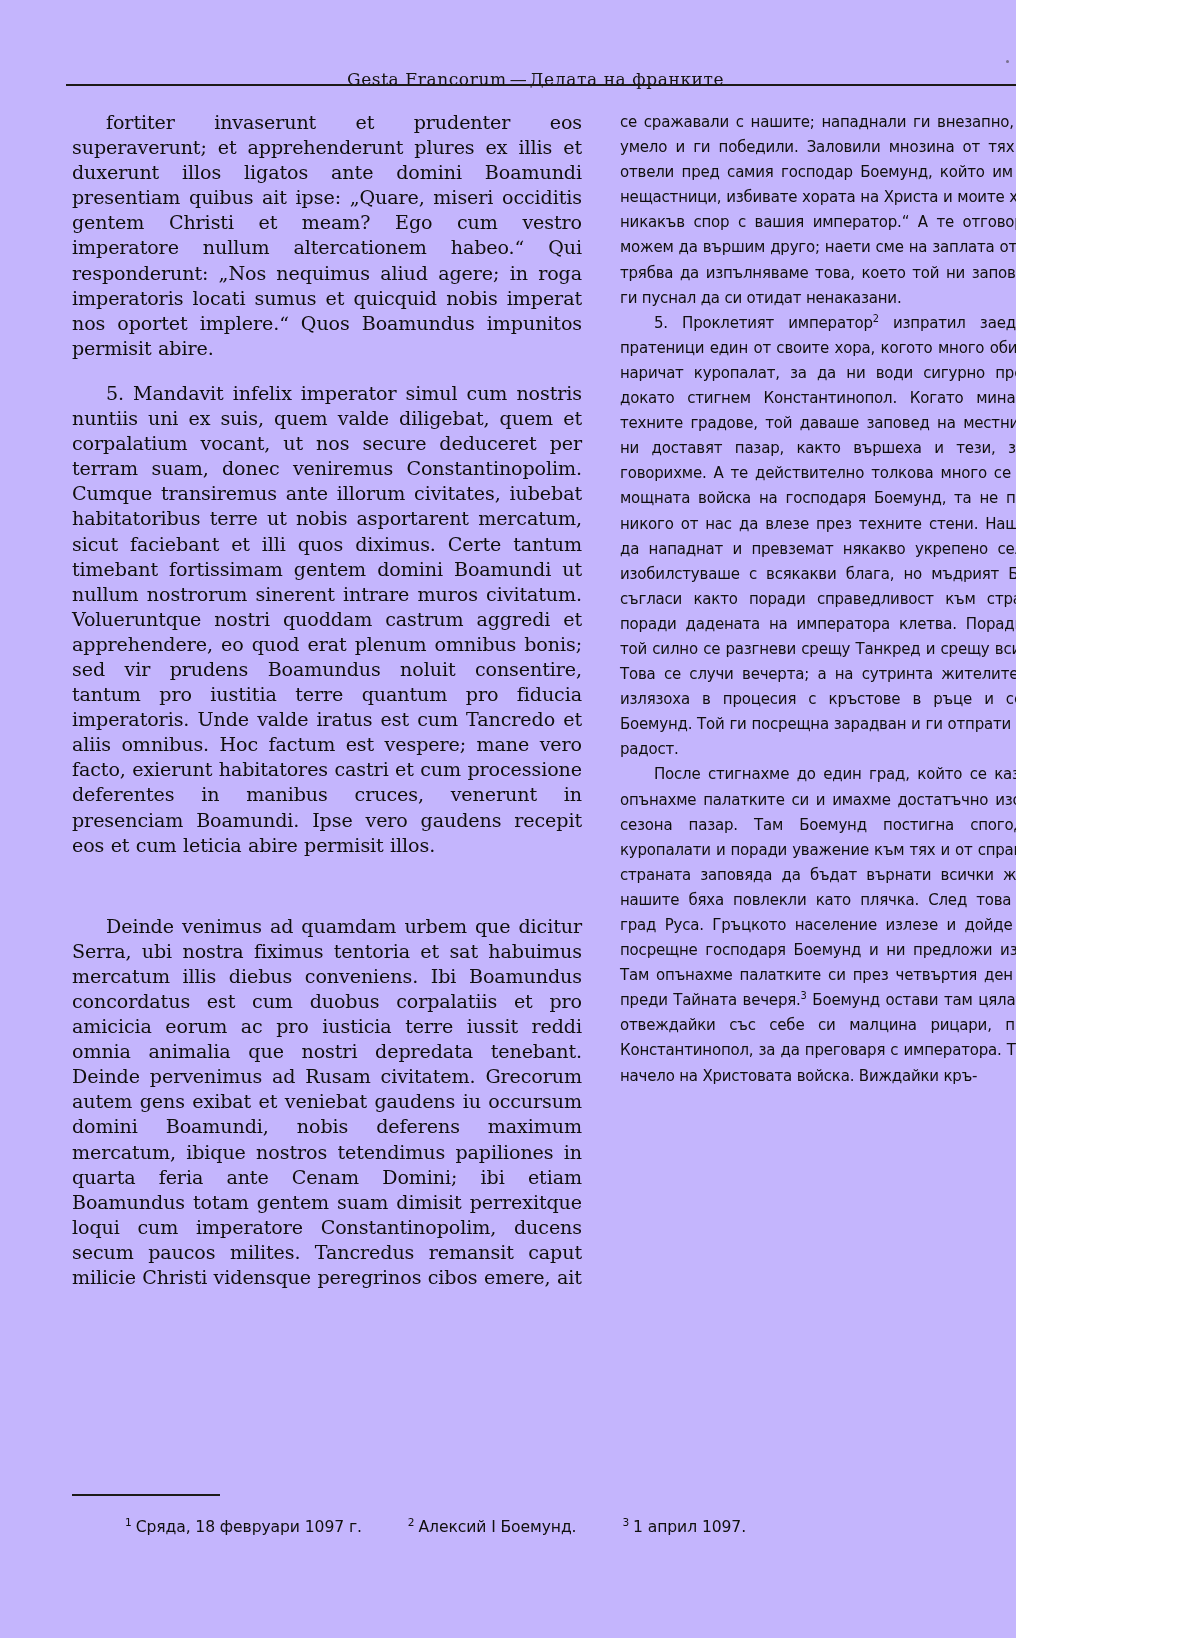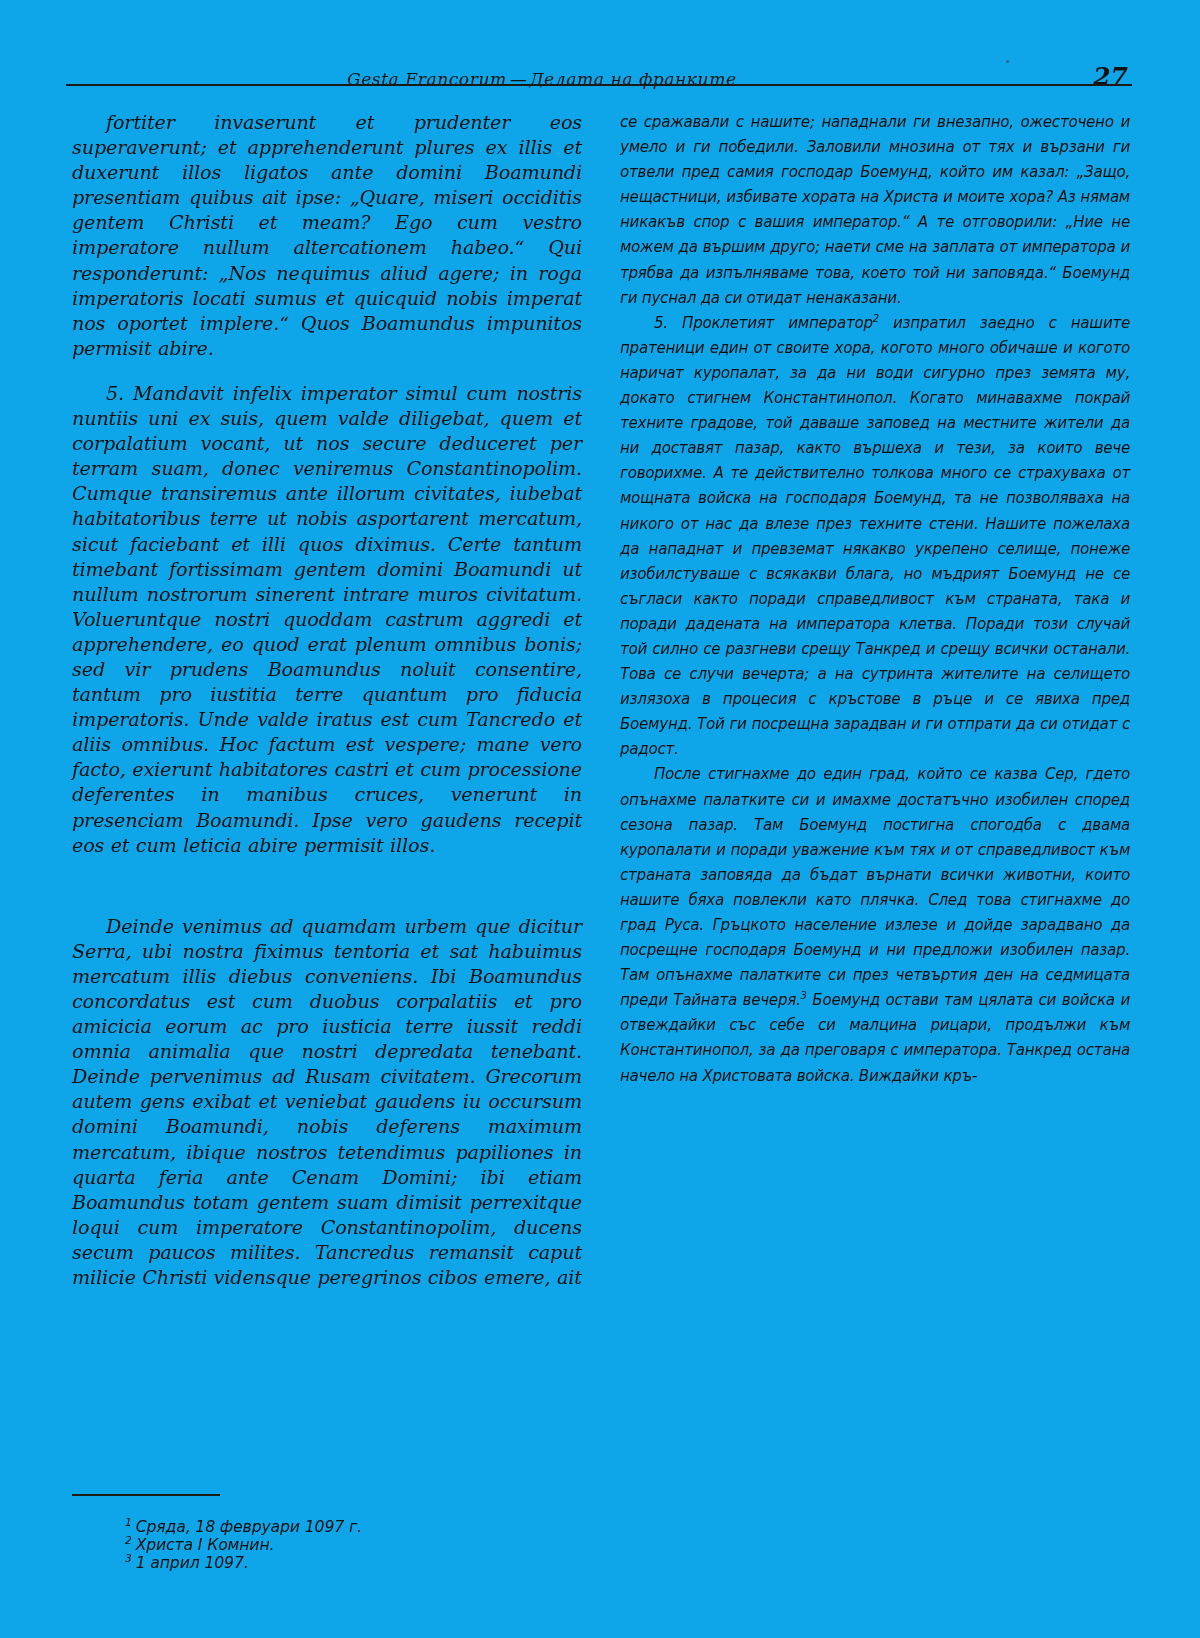--- a/index.html
+++ b/index.html
@@ -2,27 +2,26 @@
 <html><head>
 <meta charset="utf-8">
 <style>
   html, body {
     margin: 0;
     padding: 0;
     background: #ffffff;
   }
   .page {
     position: relative;
-    width: 1200px;
+    width: 1016px;
     height: 1638px;
-    background: #0ea5e9;
+    background: #c4b5fd;
     font-family: "DejaVu Sans", sans-serif;
     color: #100f0d;
     overflow: hidden;
-    font-style: italic;
   }
   .header {
     position: absolute;
     left: 72px;
     top: 46px;
     width: 1056px;
     display: flex;
     align-items: baseline;
     justify-content: space-between;
   }
@@ -103,21 +102,20 @@
   .footnotes {
     position: absolute;
     left: 125px;
     top: 1518px;
     width: 1000px;
     font-family: "DejaVu Sans", sans-serif;
     font-size: 15.6px;
     letter-spacing: -0.1px;
     display: flex;
     white-space: nowrap;
-    flex-direction: column;
   }
   .footnotes .fn { margin-right: 46px; }
   .footnotes .fn:last-child { margin-right: 8px; }
   .footnotes .fnum {
     font-size: 0.68em;
     vertical-align: super;
     line-height: 0;
     margin-right: 4px;
   }
   .speck {
@@ -156,20 +154,20 @@
       <p class="indent">5. Проклетият император<span class="sup">2</span> изпратил заедно с нашите пратеници един от своите хора, когото много обичаше и когото наричат куропалат, за да ни води сигурно през земята му, докато стигнем Константинопол. Когато минавахме покрай техните градове, той даваше заповед на местните жители да ни доставят пазар, както вършеха и тези, за които вече говорихме. А те действително толкова много се страхуваха от мощната войска на господаря Боемунд, та не позволяваха на никого от нас да влезе през техните стени. Нашите пожелаха да нападнат и превземат някакво укрепено селище, понеже изобилстуваше с всякакви блага, но мъдрият Боемунд не се съгласи както поради справедливост към страната, така и поради дадената на императора клетва. Поради този случай той силно се разгневи срещу Танкред и срещу всички останали. Това се случи вечерта; а на сутринта жителите на селището излязоха в процесия с кръстове в ръце и се явиха пред Боемунд. Той ги посрещна зарадван и ги отпрати да си отидат с радост.</p>
       <p class="indent">После стигнахме до един град, който се казва Сер, гдето опънахме палатките си и имахме достатъчно изобилен според сезона пазар. Там Боемунд постигна спогодба с двама куропалати и поради уважение към тях и от справедливост към страната заповяда да бъдат върнати всички животни, които нашите бяха повлекли като плячка. След това стигнахме до град Руса. Гръцкото население излезе и дойде зарадвано да посрещне господаря Боемунд и ни предложи изобилен пазар. Там опънахме палатките си през четвъртия ден на седмицата преди Тайната вечеря.<span class="sup">3</span> Боемунд остави там цялата си войска и отвеждайки със себе си малцина рицари, продължи към Константинопол, за да преговаря с императора. Танкред остана начело на Христовата войска. Виждайки кръ-</p>
     </div>
 
   </div>
 
   <div class="footnote-rule"></div>
 
   <div class="footnotes">
     <span class="fn"><span class="fnum">1</span><span>Сряда, 18 февруари 1097 г.</span></span>
-    <span class="fn"><span class="fnum">2</span><span>Христа I Комнин.</span></span>
+    <span class="fn"><span class="fnum">2</span><span>Алексий I Боемунд.</span></span>
     <span class="fn"><span class="fnum">3</span><span>1 април 1097.</span></span>
   </div>
 
   <div class="speck" style="left:1006px; top:60px;"></div>
   <div class="speck" style="left:470px; top:420px;"></div>
 
 </div>
 
 </body></html>

